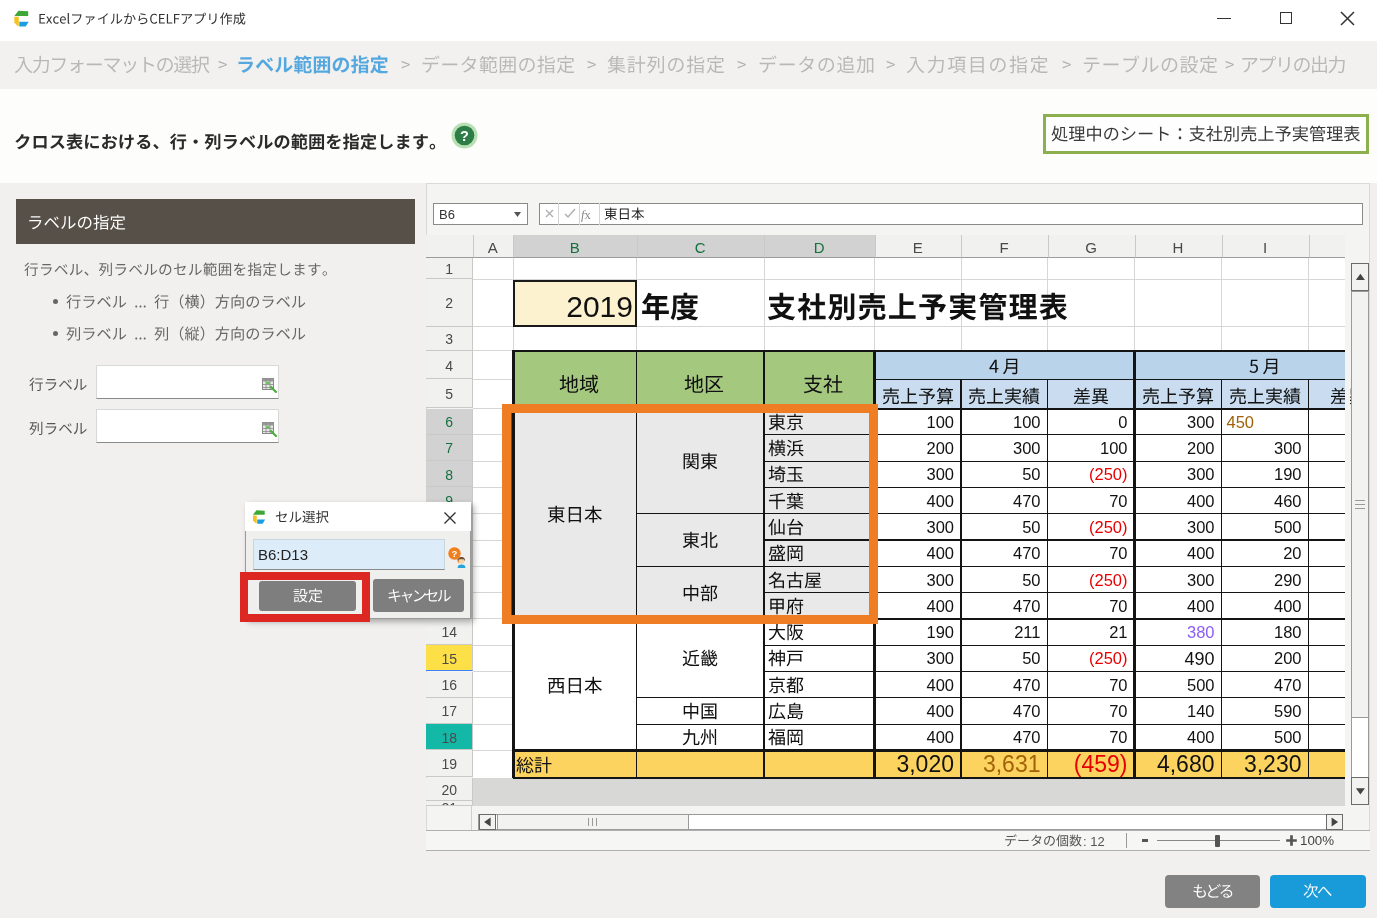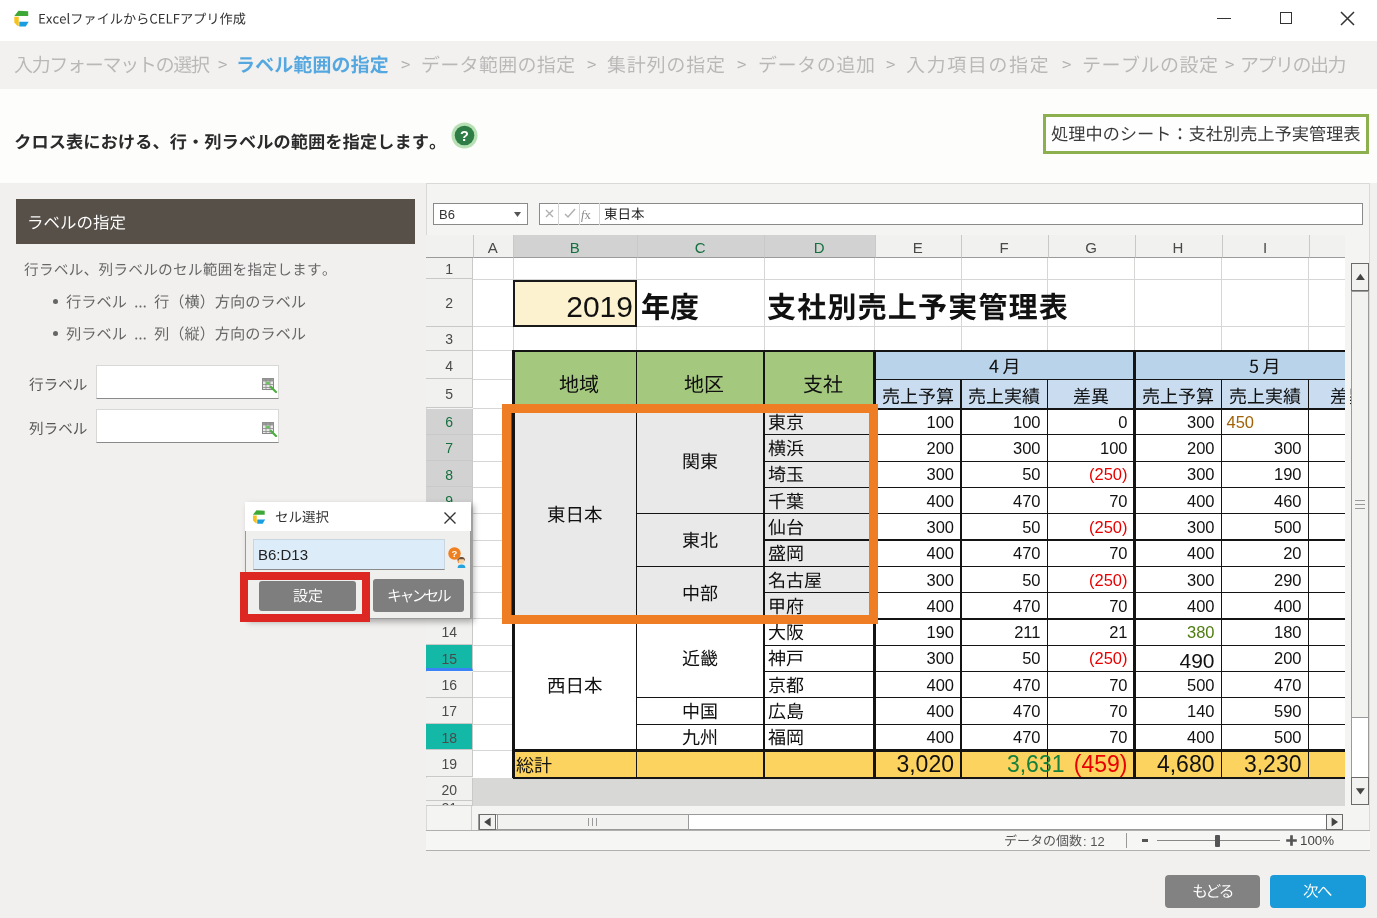--- a/index.html
+++ b/index.html
@@ -361,21 +361,21 @@
   </div>
 <div style="position:absolute;left:426.0px;top:566.3px;width:46.5px;height:26.3px;background:#d2d2d2;border-bottom:1px solid #c9c9c8;border-right:1px solid #c9c9c8;overflow:hidden;">
     <div style="position:absolute;left:0;top:6.6px;width:46.5px;text-align:center;font-size:14px;color:#15703f;line-height:1;">12</div>
   </div>
 <div style="position:absolute;left:426.0px;top:592.6px;width:46.5px;height:26.3px;background:#d2d2d2;border-bottom:1px solid #c9c9c8;border-right:1px solid #c9c9c8;overflow:hidden;">
     <div style="position:absolute;left:0;top:6.6px;width:46.5px;text-align:center;font-size:14px;color:#15703f;line-height:1;">13</div>
   </div>
 <div style="position:absolute;left:426.0px;top:618.9px;width:46.5px;height:26.3px;background:#f1f1f0;border-bottom:1px solid #c9c9c8;border-right:1px solid #c9c9c8;overflow:hidden;">
     <div style="position:absolute;left:0;top:6.6px;width:46.5px;text-align:center;font-size:14px;color:#4a4a4a;line-height:1;">14</div>
   </div>
-<div style="position:absolute;left:426.0px;top:645.2px;width:46.5px;height:26.3px;background:#14b8a6;border-bottom:3px solid #3b82f6;border-right:1px solid #c9c9c8;overflow:hidden;">
+<div style="position:absolute;left:426.0px;top:645.2px;width:46.5px;height:26.3px;background:#fde047;border-bottom:1px solid #3b82f6;border-right:1px solid #c9c9c8;overflow:hidden;">
     <div style="position:absolute;left:0;top:6.6px;width:46.5px;text-align:center;font-size:14px;color:#4a4a4a;line-height:1;">15</div>
   </div>
 <div style="position:absolute;left:426.0px;top:671.5px;width:46.5px;height:26.3px;background:#f1f1f0;border-bottom:1px solid #c9c9c8;border-right:1px solid #c9c9c8;overflow:hidden;">
     <div style="position:absolute;left:0;top:6.6px;width:46.5px;text-align:center;font-size:14px;color:#4a4a4a;line-height:1;">16</div>
   </div>
 <div style="position:absolute;left:426.0px;top:697.8px;width:46.5px;height:26.3px;background:#f1f1f0;border-bottom:1px solid #c9c9c8;border-right:1px solid #c9c9c8;overflow:hidden;">
     <div style="position:absolute;left:0;top:6.6px;width:46.5px;text-align:center;font-size:14px;color:#4a4a4a;line-height:1;">17</div>
   </div>
 <div style="position:absolute;left:426.0px;top:724.1px;width:46.5px;height:26.3px;background:#14b8a6;border-bottom:1px solid #c9c9c8;border-right:1px solid #c9c9c8;overflow:hidden;">
     <div style="position:absolute;left:0;top:6.6px;width:46.5px;text-align:center;font-size:14px;color:#4a4a4a;line-height:1;">18</div>
@@ -650,44 +650,44 @@
 <div style="position:absolute;left:1214.5px;transform:translateX(-100%);top:571.5px;font-family:'Liberation Sans',sans-serif;font-size:16.5px;font-weight:400;color:#111;letter-spacing:0.0px;white-space:pre;line-height:1;">300</div>
 <div style="position:absolute;left:1301.5px;transform:translateX(-100%);top:571.5px;font-family:'Liberation Sans',sans-serif;font-size:16.5px;font-weight:400;color:#111;letter-spacing:0.0px;white-space:pre;line-height:1;">290</div>
 <div style="position:absolute;left:954.0px;transform:translateX(-100%);top:597.8px;font-family:'Liberation Sans',sans-serif;font-size:16.5px;font-weight:400;color:#111;letter-spacing:0.0px;white-space:pre;line-height:1;">400</div>
 <div style="position:absolute;left:1040.5px;transform:translateX(-100%);top:597.8px;font-family:'Liberation Sans',sans-serif;font-size:16.5px;font-weight:400;color:#111;letter-spacing:0.0px;white-space:pre;line-height:1;">470</div>
 <div style="position:absolute;left:1127.5px;transform:translateX(-100%);top:597.8px;font-family:'Liberation Sans',sans-serif;font-size:16.5px;font-weight:400;color:#111;letter-spacing:0.0px;white-space:pre;line-height:1;">70</div>
 <div style="position:absolute;left:1214.5px;transform:translateX(-100%);top:597.8px;font-family:'Liberation Sans',sans-serif;font-size:16.5px;font-weight:400;color:#111;letter-spacing:0.0px;white-space:pre;line-height:1;">400</div>
 <div style="position:absolute;left:1301.5px;transform:translateX(-100%);top:597.8px;font-family:'Liberation Sans',sans-serif;font-size:16.5px;font-weight:400;color:#111;letter-spacing:0.0px;white-space:pre;line-height:1;">400</div>
 <div style="position:absolute;left:954.0px;transform:translateX(-100%);top:624.1px;font-family:'Liberation Sans',sans-serif;font-size:16.5px;font-weight:400;color:#111;letter-spacing:0.0px;white-space:pre;line-height:1;">190</div>
 <div style="position:absolute;left:1040.5px;transform:translateX(-100%);top:624.1px;font-family:'Liberation Sans',sans-serif;font-size:16.5px;font-weight:400;color:#111;letter-spacing:0.0px;white-space:pre;line-height:1;">211</div>
 <div style="position:absolute;left:1127.5px;transform:translateX(-100%);top:624.1px;font-family:'Liberation Sans',sans-serif;font-size:16.5px;font-weight:400;color:#111;letter-spacing:0.0px;white-space:pre;line-height:1;">21</div>
-<div style="position:absolute;left:1214.5px;transform:translateX(-100%);top:624.1px;font-family:'Liberation Sans',sans-serif;font-size:16.5px;font-weight:400;color:#4d7c0f;letter-spacing:0.0px;white-space:pre;line-height:1;">380</div>
+<div style="position:absolute;left:1214.5px;transform:translateX(-100%);top:624.1px;font-family:'Liberation Sans',sans-serif;font-size:16.5px;font-weight:400;color:#8b5cf6;letter-spacing:0.0px;white-space:pre;line-height:1;">380</div>
 <div style="position:absolute;left:1301.5px;transform:translateX(-100%);top:624.1px;font-family:'Liberation Sans',sans-serif;font-size:16.5px;font-weight:400;color:#111;letter-spacing:0.0px;white-space:pre;line-height:1;">180</div>
 <div style="position:absolute;left:954.0px;transform:translateX(-100%);top:650.4px;font-family:'Liberation Sans',sans-serif;font-size:16.5px;font-weight:400;color:#111;letter-spacing:0.0px;white-space:pre;line-height:1;">300</div>
 <div style="position:absolute;left:1040.5px;transform:translateX(-100%);top:650.4px;font-family:'Liberation Sans',sans-serif;font-size:16.5px;font-weight:400;color:#111;letter-spacing:0.0px;white-space:pre;line-height:1;">50</div>
 <div style="position:absolute;left:1127.5px;transform:translateX(-100%);top:650.4px;font-family:'Liberation Sans',sans-serif;font-size:16.5px;font-weight:400;color:#e80000;letter-spacing:0.0px;white-space:pre;line-height:1;">(250)</div>
-<div style="position:absolute;left:1214.5px;transform:translateX(-100%);top:650.4px;font-family:'Liberation Sans',sans-serif;font-size:21px;font-weight:400;color:#111;letter-spacing:0.0px;white-space:pre;line-height:1;">490</div>
+<div style="position:absolute;left:1214.5px;transform:translateX(-100%);top:650.4px;font-family:'Liberation Sans',sans-serif;font-size:18px;font-weight:400;color:#111;letter-spacing:0.0px;white-space:pre;line-height:1;">490</div>
 <div style="position:absolute;left:1301.5px;transform:translateX(-100%);top:650.4px;font-family:'Liberation Sans',sans-serif;font-size:16.5px;font-weight:400;color:#111;letter-spacing:0.0px;white-space:pre;line-height:1;">200</div>
 <div style="position:absolute;left:954.0px;transform:translateX(-100%);top:676.7px;font-family:'Liberation Sans',sans-serif;font-size:16.5px;font-weight:400;color:#111;letter-spacing:0.0px;white-space:pre;line-height:1;">400</div>
 <div style="position:absolute;left:1040.5px;transform:translateX(-100%);top:676.7px;font-family:'Liberation Sans',sans-serif;font-size:16.5px;font-weight:400;color:#111;letter-spacing:0.0px;white-space:pre;line-height:1;">470</div>
 <div style="position:absolute;left:1127.5px;transform:translateX(-100%);top:676.7px;font-family:'Liberation Sans',sans-serif;font-size:16.5px;font-weight:400;color:#111;letter-spacing:0.0px;white-space:pre;line-height:1;">70</div>
 <div style="position:absolute;left:1214.5px;transform:translateX(-100%);top:676.7px;font-family:'Liberation Sans',sans-serif;font-size:16.5px;font-weight:400;color:#111;letter-spacing:0.0px;white-space:pre;line-height:1;">500</div>
 <div style="position:absolute;left:1301.5px;transform:translateX(-100%);top:676.7px;font-family:'Liberation Sans',sans-serif;font-size:16.5px;font-weight:400;color:#111;letter-spacing:0.0px;white-space:pre;line-height:1;">470</div>
 <div style="position:absolute;left:954.0px;transform:translateX(-100%);top:703.0px;font-family:'Liberation Sans',sans-serif;font-size:16.5px;font-weight:400;color:#111;letter-spacing:0.0px;white-space:pre;line-height:1;">400</div>
 <div style="position:absolute;left:1040.5px;transform:translateX(-100%);top:703.0px;font-family:'Liberation Sans',sans-serif;font-size:16.5px;font-weight:400;color:#111;letter-spacing:0.0px;white-space:pre;line-height:1;">470</div>
 <div style="position:absolute;left:1127.5px;transform:translateX(-100%);top:703.0px;font-family:'Liberation Sans',sans-serif;font-size:16.5px;font-weight:400;color:#111;letter-spacing:0.0px;white-space:pre;line-height:1;">70</div>
 <div style="position:absolute;left:1214.5px;transform:translateX(-100%);top:703.0px;font-family:'Liberation Sans',sans-serif;font-size:16.5px;font-weight:400;color:#111;letter-spacing:0.0px;white-space:pre;line-height:1;">140</div>
 <div style="position:absolute;left:1301.5px;transform:translateX(-100%);top:703.0px;font-family:'Liberation Sans',sans-serif;font-size:16.5px;font-weight:400;color:#111;letter-spacing:0.0px;white-space:pre;line-height:1;">590</div>
 <div style="position:absolute;left:954.0px;transform:translateX(-100%);top:729.3px;font-family:'Liberation Sans',sans-serif;font-size:16.5px;font-weight:400;color:#111;letter-spacing:0.0px;white-space:pre;line-height:1;">400</div>
 <div style="position:absolute;left:1040.5px;transform:translateX(-100%);top:729.3px;font-family:'Liberation Sans',sans-serif;font-size:16.5px;font-weight:400;color:#111;letter-spacing:0.0px;white-space:pre;line-height:1;">470</div>
 <div style="position:absolute;left:1127.5px;transform:translateX(-100%);top:729.3px;font-family:'Liberation Sans',sans-serif;font-size:16.5px;font-weight:400;color:#111;letter-spacing:0.0px;white-space:pre;line-height:1;">70</div>
 <div style="position:absolute;left:1214.5px;transform:translateX(-100%);top:729.3px;font-family:'Liberation Sans',sans-serif;font-size:16.5px;font-weight:400;color:#111;letter-spacing:0.0px;white-space:pre;line-height:1;">400</div>
 <div style="position:absolute;left:1301.5px;transform:translateX(-100%);top:729.3px;font-family:'Liberation Sans',sans-serif;font-size:16.5px;font-weight:400;color:#111;letter-spacing:0.0px;white-space:pre;line-height:1;">500</div>
 <div style="position:absolute;left:954.0px;transform:translateX(-100%);top:752.9px;font-family:'Liberation Sans',sans-serif;font-size:23.0px;font-weight:400;color:#111;letter-spacing:0.0px;white-space:pre;line-height:1;">3,020</div>
-<div style="position:absolute;left:1040.5px;transform:translateX(-100%);top:752.9px;font-family:'Liberation Sans',sans-serif;font-size:23.0px;font-weight:400;color:#15803d;letter-spacing:0.0px;white-space:pre;line-height:1;margin-left:24px;">3,631</div>
+<div style="position:absolute;left:1040.5px;transform:translateX(-100%);top:752.9px;font-family:'Liberation Sans',sans-serif;font-size:23.0px;font-weight:400;color:#a16207;letter-spacing:0.0px;white-space:pre;line-height:1;">3,631</div>
 <div style="position:absolute;left:1127.5px;transform:translateX(-100%);top:752.9px;font-family:'Liberation Sans',sans-serif;font-size:23.0px;font-weight:400;color:#e80000;letter-spacing:0.0px;white-space:pre;line-height:1;">(459)</div>
 <div style="position:absolute;left:1214.5px;transform:translateX(-100%);top:752.9px;font-family:'Liberation Sans',sans-serif;font-size:23.0px;font-weight:400;color:#111;letter-spacing:0.0px;white-space:pre;line-height:1;">4,680</div>
 <div style="position:absolute;left:1301.5px;transform:translateX(-100%);top:752.9px;font-family:'Liberation Sans',sans-serif;font-size:23.0px;font-weight:400;color:#111;letter-spacing:0.0px;white-space:pre;line-height:1;">3,230</div>
 <div style="position:absolute;left:1345.3px;top:234.5px;width:5.2px;height:579.3px;background:#f4f4f3;"></div>
 <div style="position:absolute;left:501.6px;top:404.0px;width:376.7px;height:220.0px;border:9px solid #ef7d23;z-index:20;"></div>
 <div style="position:absolute;left:510.5px;top:413.0px;width:1.7px;height:202.0px;background:#217346;"></div>
 <div style="position:absolute;left:1350.5px;top:262.5px;width:18.8px;height:542.9px;background:#fff;border:1px solid #9a9a9a;"></div>
 <div style="position:absolute;left:1350.5px;top:262.5px;width:18.8px;height:28.3px;background:#f2f2f1;border:1px solid #6b6b6b;"></div>
 <svg style="position:absolute;left:1350.5px;top:262.5px" width="18" height="28" viewBox="0 0 18 28">
     <polygon points="9.4,10.7 4.9,17.1 13.9,17.1" fill="#444"></polygon>

